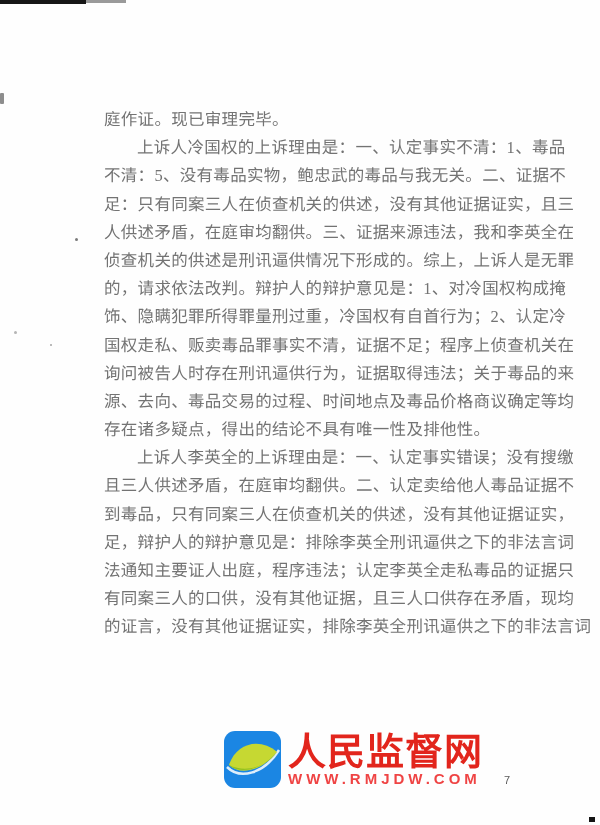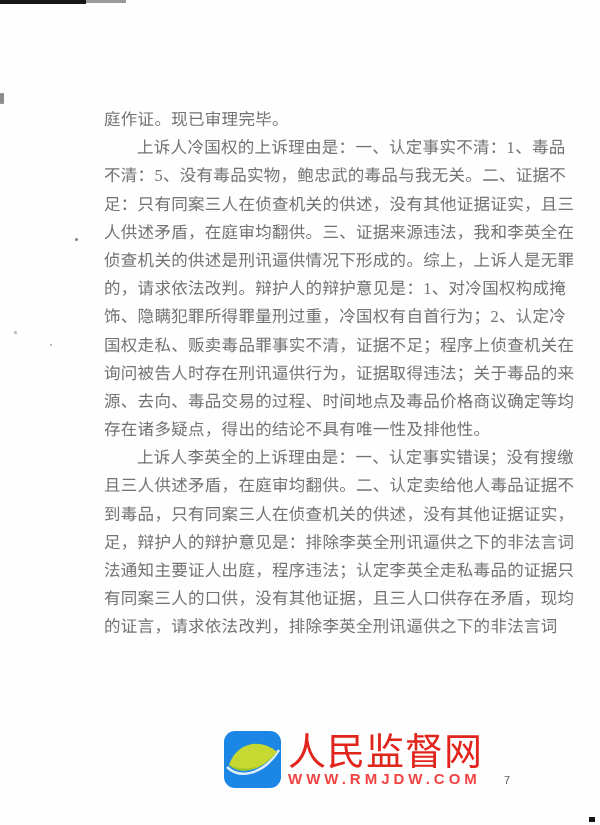--- a/index.html
+++ b/index.html
@@ -42,21 +42,21 @@
 
   
   .footer {
     position: absolute; left: 224px; top: 731px;
     display: flex; align-items: flex-start;
   }
   .logo-icon { width: 57px; height: 57px; display: block; }
   .brand { margin-left: 7px; }
   .brand-name {
     font-family: "Liberation Sans", "DejaVu Sans", sans-serif;
-    font-weight: normal;
+    font-weight: bold;
     font-size: 38px;
     line-height: 42px;
     letter-spacing: 1px;
     color: #e2251c;
     white-space: nowrap;
   }
   .brand-url {
     font-family: Liberation Sans, sans-serif;
     font-weight: bold;
     font-size: 15px;
@@ -97,21 +97,21 @@
       <div class="doc-line">国权走私、贩卖毒品罪事实不清，证据不足；程序上侦查机关在</div>
       <div class="doc-line">询问被告人时存在刑讯逼供行为，证据取得违法；关于毒品的来</div>
       <div class="doc-line">源、去向、毒品交易的过程、时间地点及毒品价格商议确定等均</div>
       <div class="doc-line">存在诸多疑点，得出的结论不具有唯一性及排他性。</div>
       <div class="doc-line indent">上诉人李英全的上诉理由是：一、认定事实错误；没有搜缴</div>
       <div class="doc-line">且三人供述矛盾，在庭审均翻供。二、认定卖给他人毒品证据不</div>
       <div class="doc-line">到毒品，只有同案三人在侦查机关的供述，没有其他证据证实，</div>
       <div class="doc-line">足，辩护人的辩护意见是：排除李英全刑讯逼供之下的非法言词</div>
       <div class="doc-line">法通知主要证人出庭，程序违法；认定李英全走私毒品的证据只</div>
       <div class="doc-line">有同案三人的口供，没有其他证据，且三人口供存在矛盾，现均</div>
-      <div class="doc-line">的证言，请求依法改判，排除李英全刑讯逼供之下的非法言词</div>
+      <div class="doc-line">的证言，没有其他证据证实，排除李英全刑讯逼供之下的非法言词</div>
     </div>
 
   <div class="footer">
     <svg class="logo-icon" viewBox="0 0 57 57" aria-hidden="true">
       <rect x="0" y="0" width="57" height="57" rx="11" fill="#1b86e3"></rect>
       <path d="M3 36 C 16 49 40 43 55 19" fill="none" stroke="#ffffff" stroke-width="2.5" opacity="0.85"></path>
       <path d="M53 21 C 36 6 12 12 5 34 C 16 45 38 40 53 21 Z" fill="#c6d832"></path>
       <path d="M53 21 C 44 34 24 43 5 34 C 16 44 38 39 53 21 Z" fill="#93c120"></path>
     </svg>
     <div class="brand">

